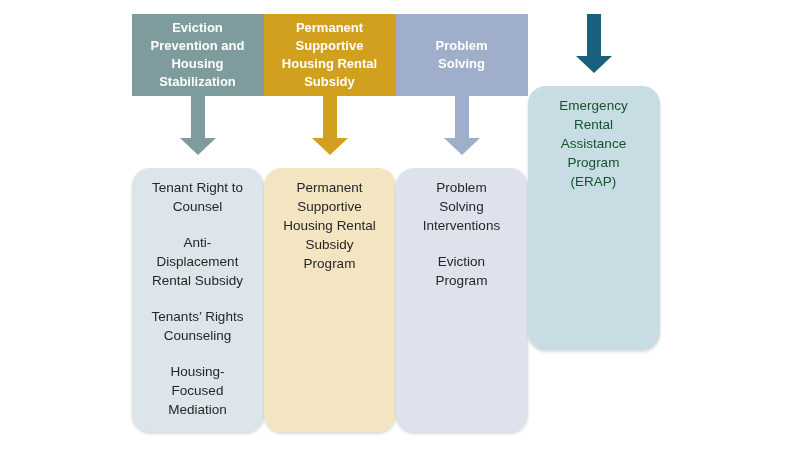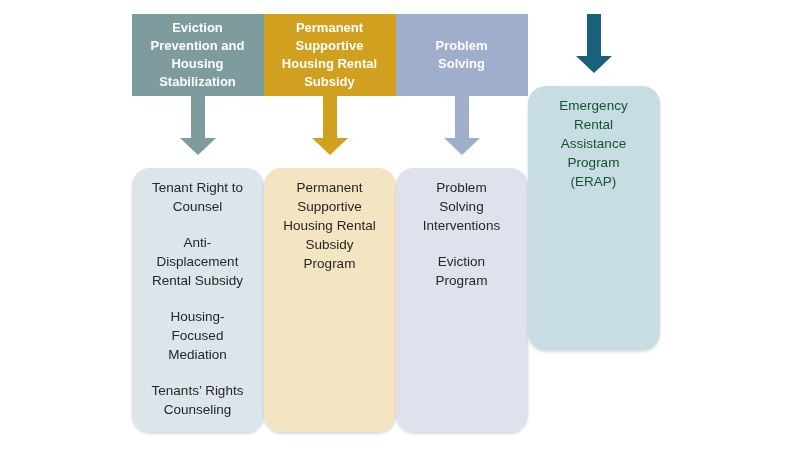--- a/index.html
+++ b/index.html
@@ -88,25 +88,25 @@
         <svg width="36" height="59" viewBox="0 0 36 59" aria-hidden="true">
           <path d="M11 0 H25 V42 H36 L18 59 L0 42 H11 Z" fill="currentColor"></path>
         </svg>
       </div>
       <div class="content-box" style="background-color: rgb(220, 229, 233); color: rgb(38, 38, 38);">
         <div class="box-item">Tenant Right to
 Counsel</div>
         <div class="box-item">Anti-
 Displacement
 Rental Subsidy</div>
+        <div class="box-item">Tenants’ Rights
+Counseling</div>
         <div class="box-item">Housing-
 Focused
 Mediation</div>
-        <div class="box-item">Tenants’ Rights
-Counseling</div>
       </div>
     </div>
 
     <div class="column">
       <div class="header-box" style="background-color: rgb(210, 160, 31); color: rgb(255, 255, 255);">Permanent
 Supportive
 Housing Rental
 Subsidy</div>
       <div class="arrow-zone" style="color: rgb(210, 160, 31);">
         <svg width="36" height="59" viewBox="0 0 36 59" aria-hidden="true">

